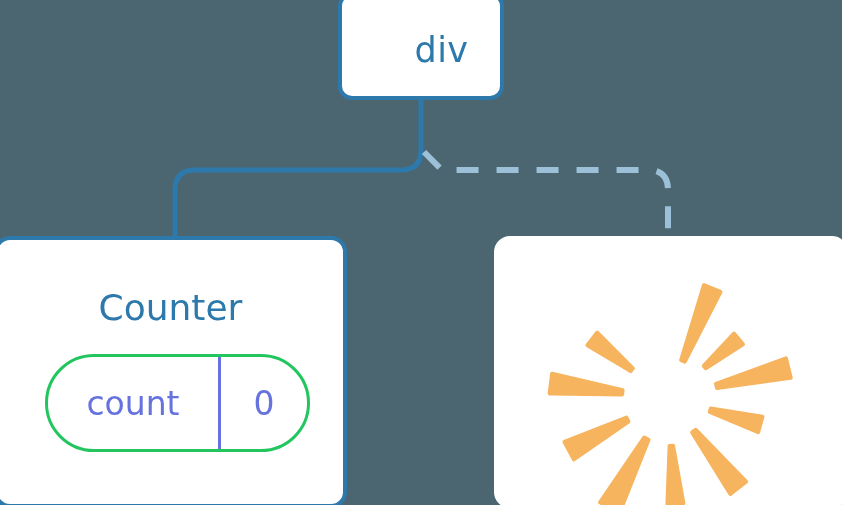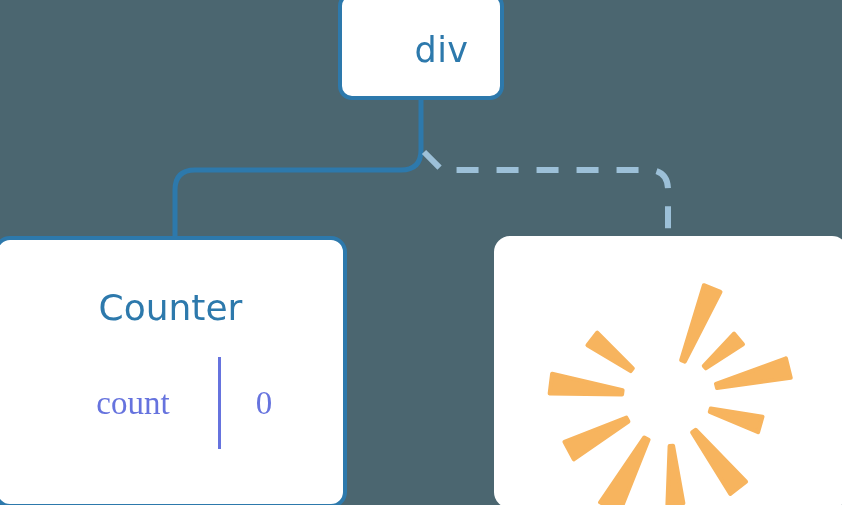--- a/index.html
+++ b/index.html
@@ -80,25 +80,24 @@
     border-radius: 16px;
   }
 
   
   .pill {
     position: absolute;
     left: 45px;
     top: 354px;
     width: 265px;
     height: 98px;
-    border: 3px solid #ffffff;
+    border: 3px solid #22c55e;
     border-radius: 49px;
     box-sizing: border-box;
     background: transparent;
-    font-family: Liberation Serif, serif;
   }
   .pill-divider {
     position: absolute;
     left: 170px;
     top: 0;
     width: 3px;
     height: 100%;
     background: #6673de;
   }
   .pill-key {

